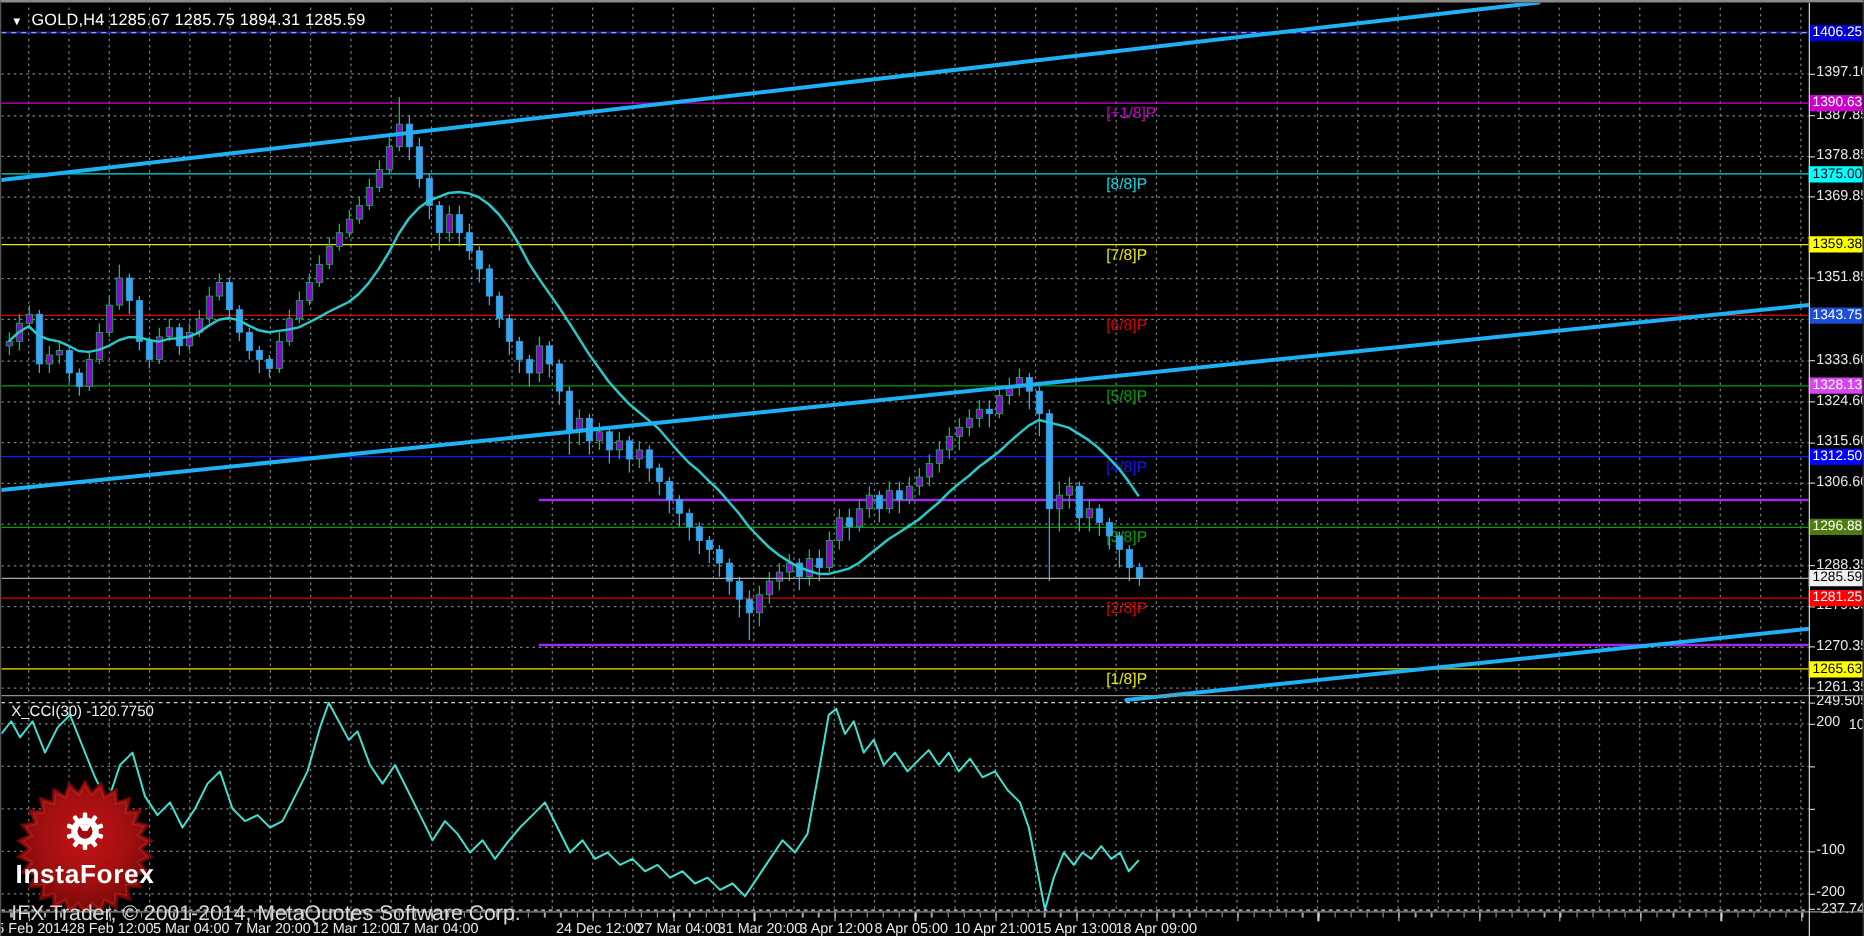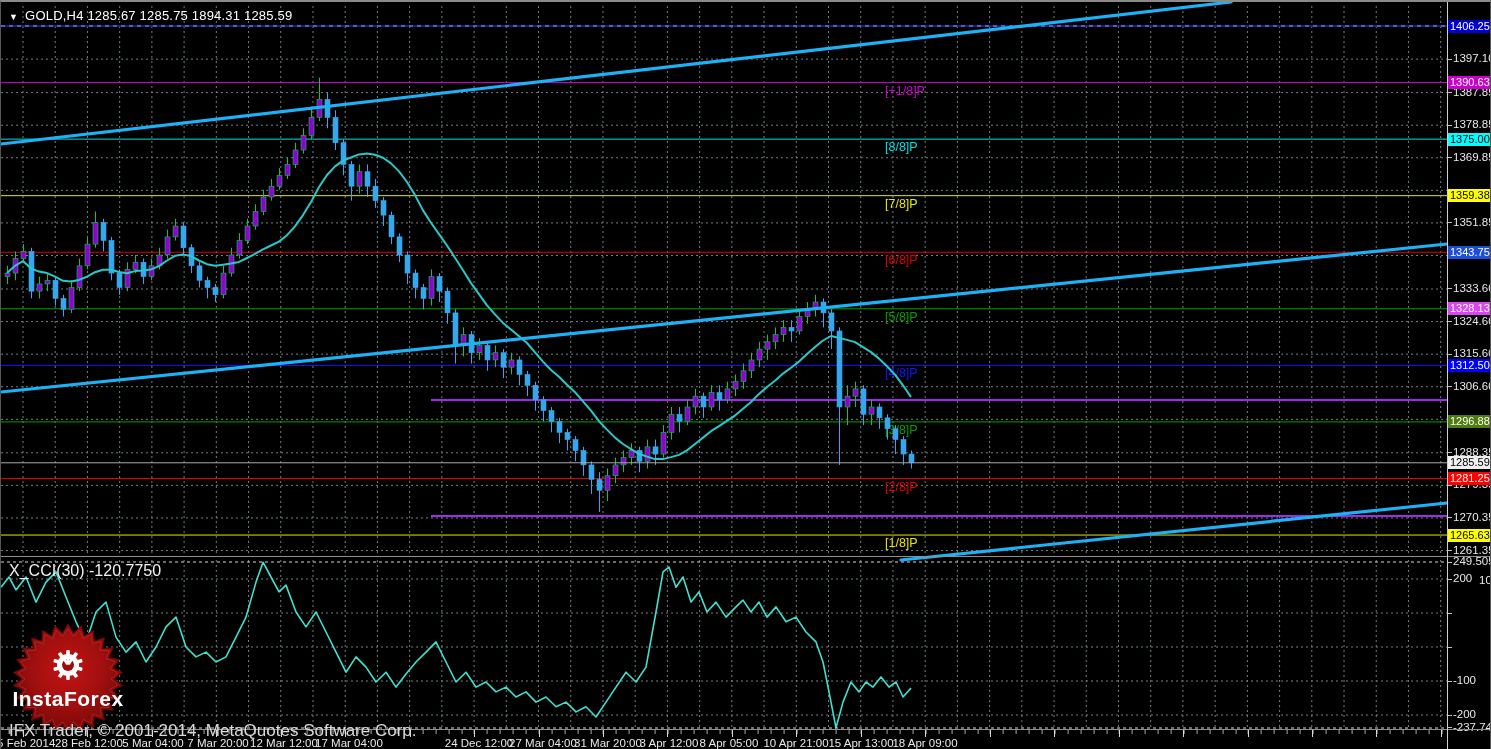--- a/index.html
+++ b/index.html
@@ -6,21 +6,21 @@
   #app{
     position:relative;width:1491px;height:749px;background:#000;
     font-family:"Liberation Sans","DejaVu Sans",sans-serif;overflow:hidden;
     border-top:2px solid #8a8a8a;border-left:1px solid #555;border-right:1px solid #555;
     box-sizing:border-box;
   }
   #chart-svg{position:absolute;left:0;top:0;z-index:1;}
   .overlay{position:absolute;z-index:6;white-space:nowrap;}
   #title-bar{left:8px;top:6px;color:#fff;font-size:13px;letter-spacing:.2px;}
   #title-bar .tri{font-size:9px;margin-right:7px;color:#fff;}
-  #cci-label{left:8px;top:560px;color:#f0f0f0;font-size:16px;}
+  #cci-label{left:8px;top:560px;color:#f0f0f0;font-size:12px;}
   #copyright{left:8px;top:719px;color:#d8d8d8;font-size:17px;z-index:8;}
   #price-axis{position:absolute;left:1446px;top:0;width:45px;height:749px;background:#000;z-index:5;}
   #axis-sep{position:absolute;left:1446px;top:0;width:1px;height:749px;background:#cfcfcf;z-index:6;}
   .pl{position:absolute;left:6px;color:#e8e8e8;font-size:11.5px;white-space:nowrap;}
   .ptick{position:absolute;left:0;width:5px;height:1px;background:#c0c0c0;}
   .pbox{position:absolute;left:0;width:45px;height:13px;font-size:11px;line-height:13px;padding-left:3px;box-sizing:border-box;white-space:nowrap;}
   #time-axis{position:absolute;left:0;top:728px;width:1446px;height:21px;background:#000;z-index:4;}
   #tickrow,#tallticks{position:absolute;left:0;top:0;width:100%;}
   #tickrow{height:4px;background:repeating-linear-gradient(to right,#a8a8a8 0 1px,transparent 1px 12.9px);background-position:8.6px 0;}
   #tallticks{height:7px;background:repeating-linear-gradient(to right,#d8d8d8 0 1px,transparent 1px 64.45px);background-position:22px 0;}

